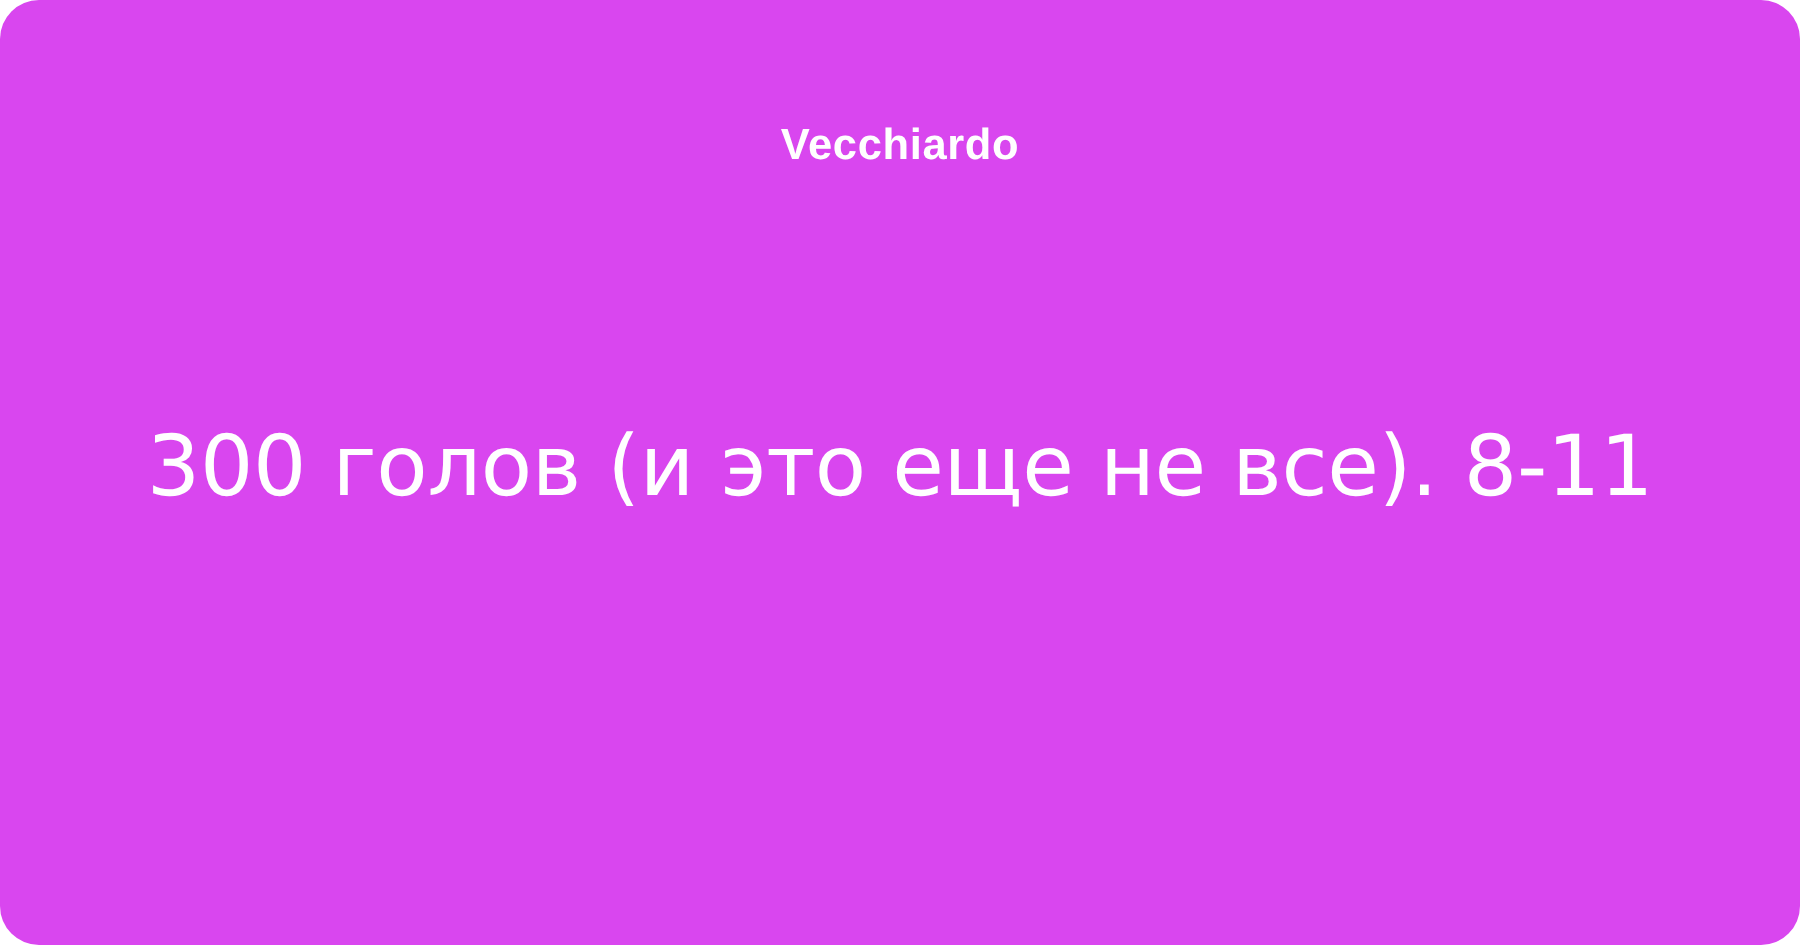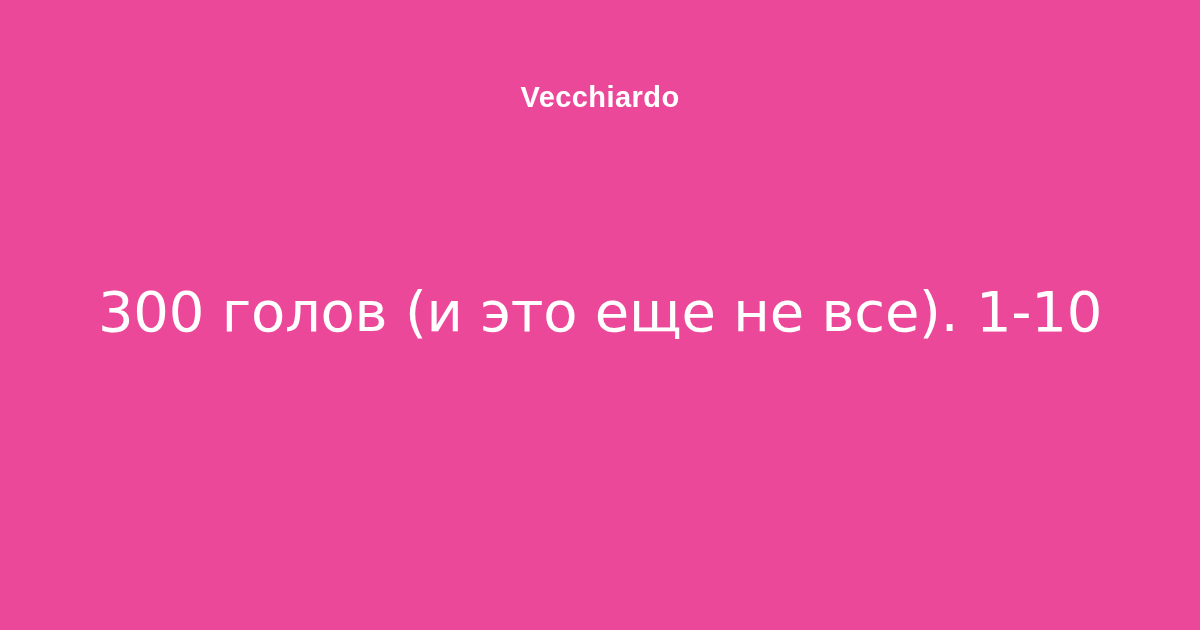--- a/index.html
+++ b/index.html
@@ -79,25 +79,25 @@
     position: absolute;
     left: 0;
     top: 512px;
     width: 1200px;
     height: 118px;
   }
 </style>
 </head>
 <body>
 
-<div id="og-card" style="background: #ec4899;">
+<div id="og-card" style="background: #d946ef; border-radius: 26px;">
 
   <div id="site-title">
     <span class="label" style="color: rgb(255, 255, 255);">Vecchiardo</span>
   </div>
 
   <div id="headline-block">
-    <h1 class="headline" style="color: rgb(255, 255, 255);">300 голов (и это еще не все). 1-10</h1>
+    <h1 class="headline" style="color: rgb(255, 255, 255);">300 голов (и это еще не все). 8-11</h1>
   </div>
 
   <div id="footer-space"></div>
 
 </div>
 
 </body></html>

